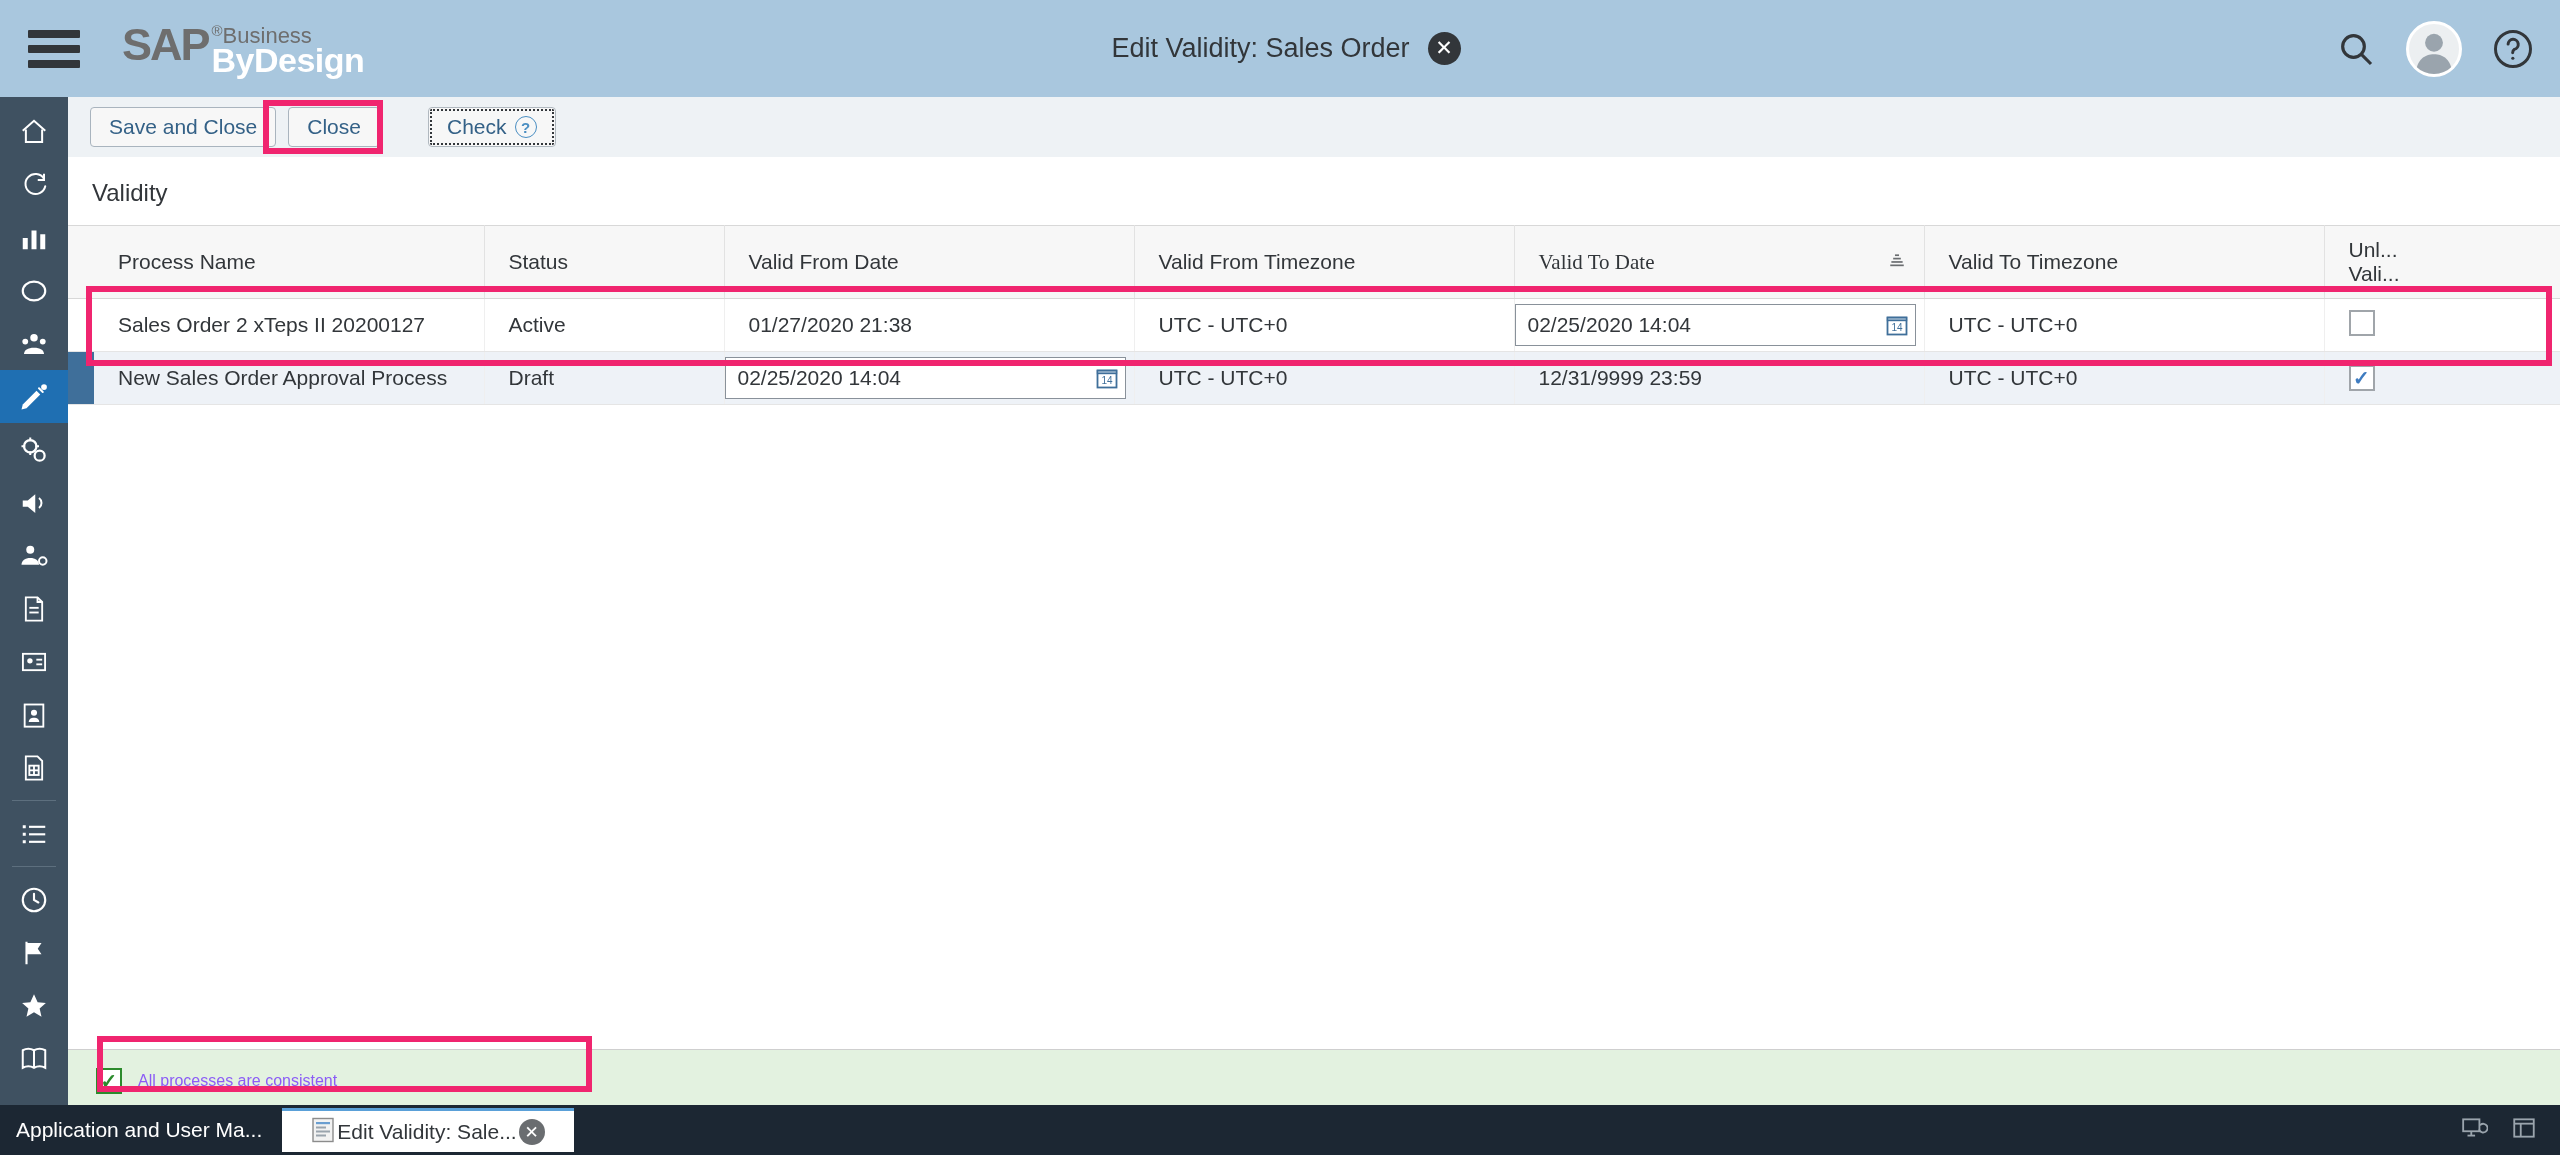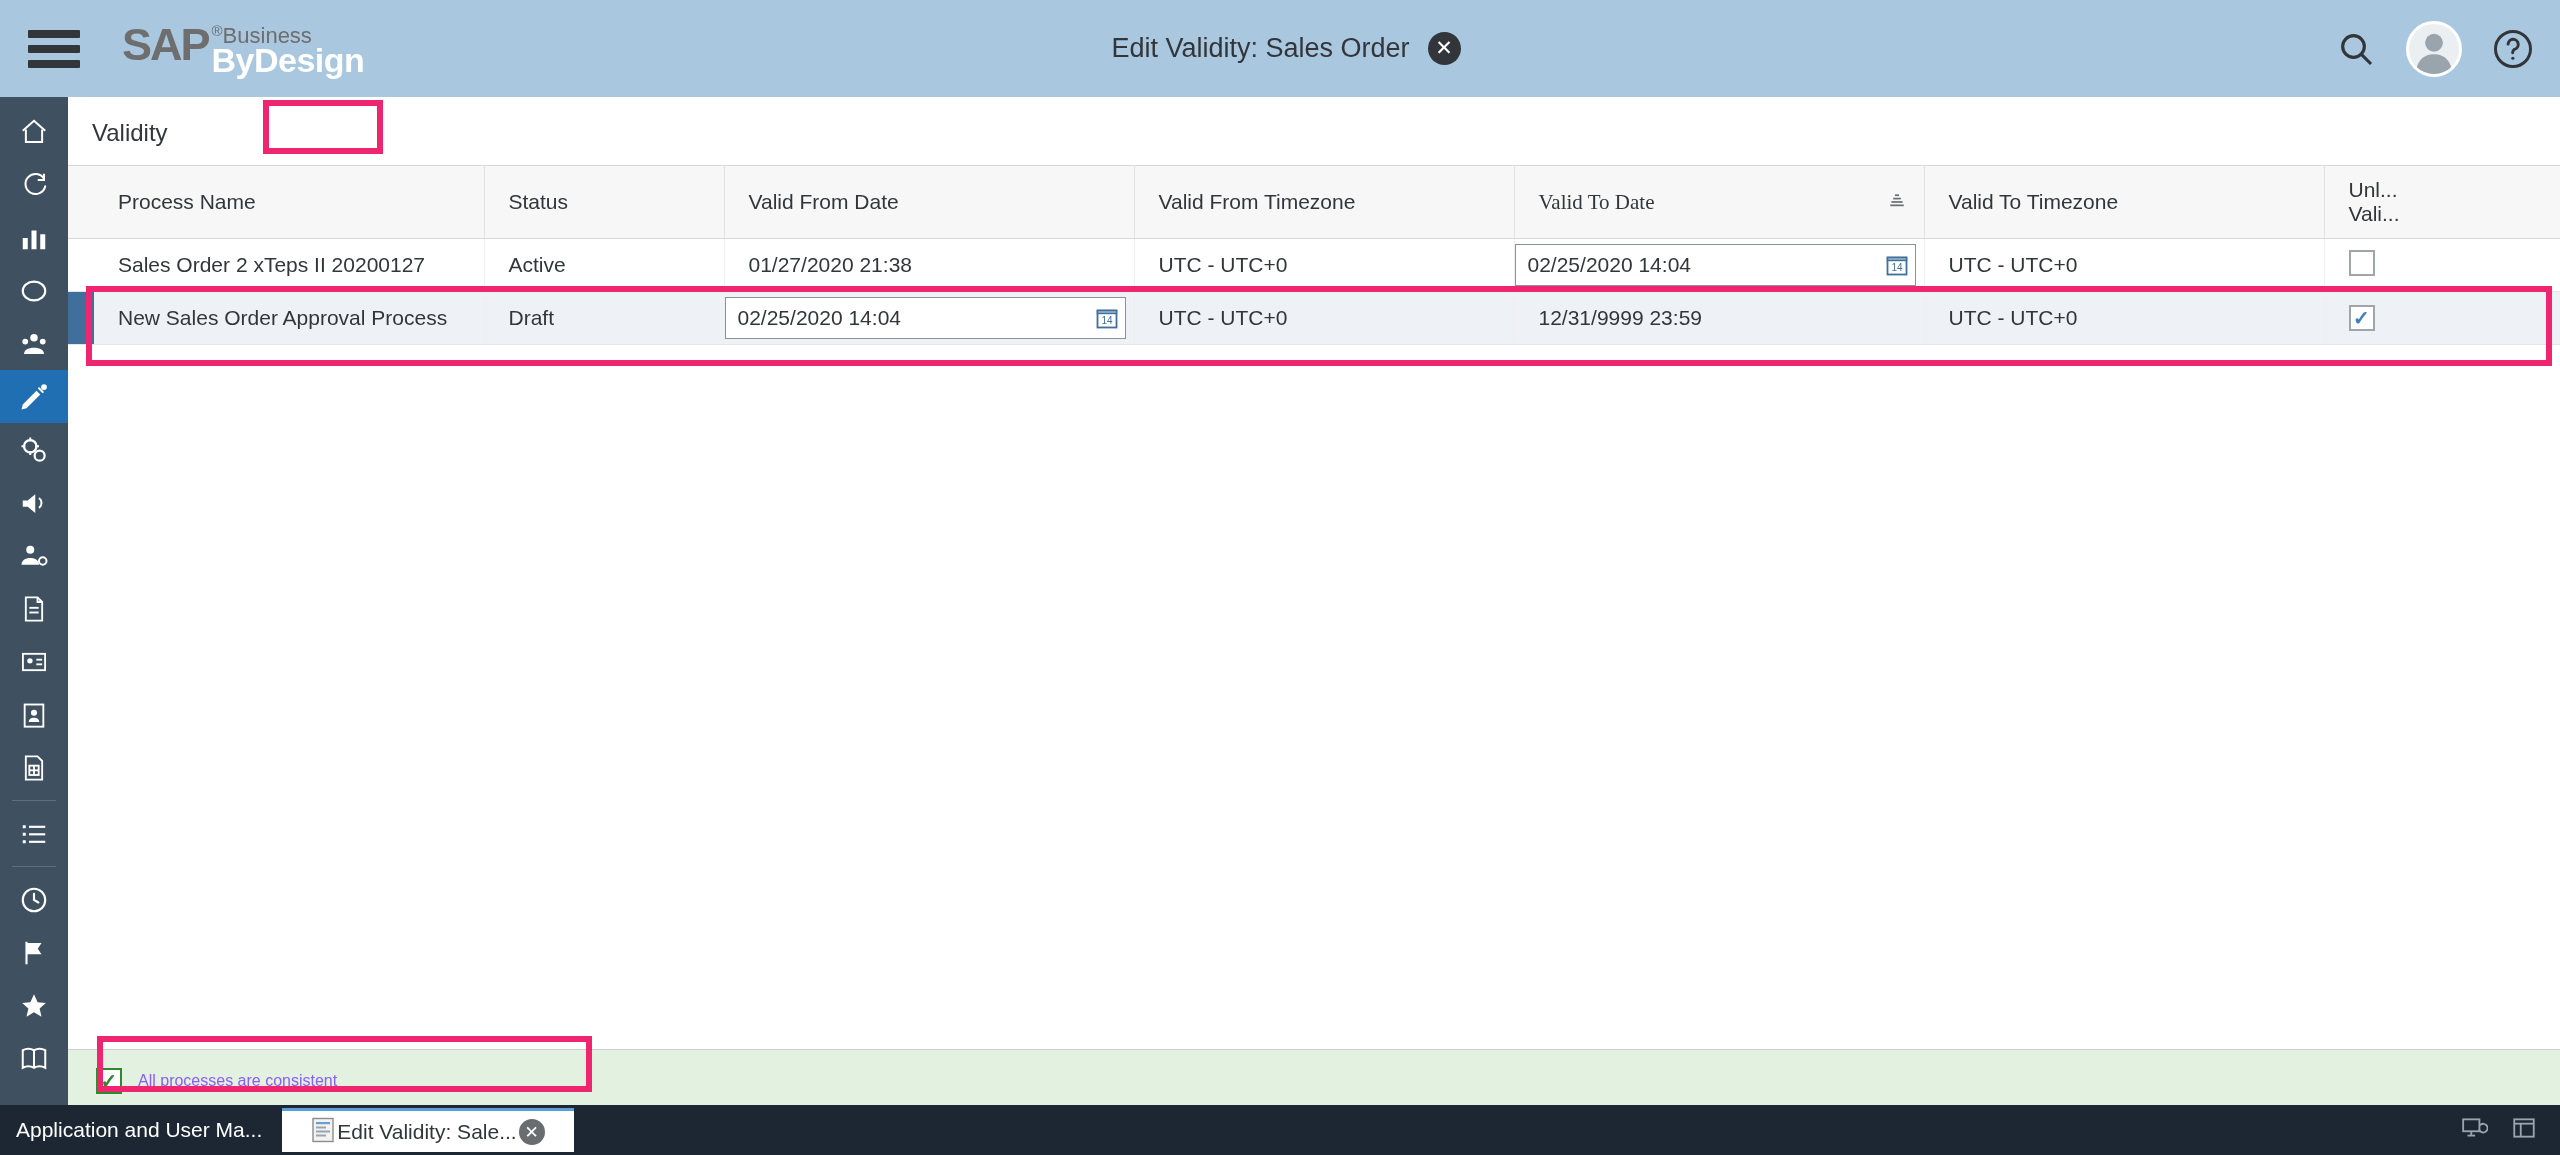--- a/index.html
+++ b/index.html
@@ -366,20 +366,28 @@
     <div class="side-item">
       <svg width="30" height="30" viewBox="0 0 24 24" fill="none" stroke="#fff" stroke-width="1.6">
         <path d="M3 5 c3-1.6 6-1.6 9 0 c3-1.6 6-1.6 9 0 V19 c-3-1.6-6-1.6-9 0 c-3-1.6-6-1.6-9 0 Z"></path>
         <line x1="12" y1="5" x2="12" y2="19"></line>
       </svg>
     </div>
   </div>
 
   <div class="content">
 
+    <div class="toolbar">
+      <button class="tb-btn">Save and Close</button>
+      <button class="tb-btn">Close</button>
+      <button class="tb-btn focused" style="margin-left:36px;">
+        <span>Check</span>
+        <span class="help-circle">?</span>
+      </button>
+    </div>
 
     <div class="section-title">Validity</div>
 
     <table class="tbl">
       <colgroup>
         <col style="width:26px">
           <col style="width:390px">
           <col style="width:240px">
         <col style="width:410px">
           <col style="width:380px">

